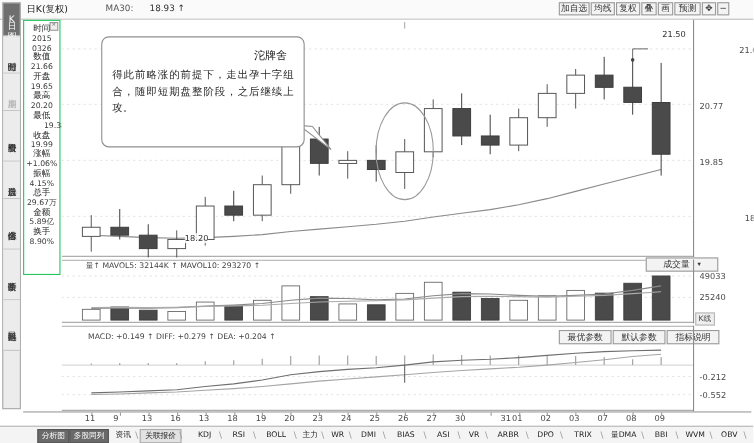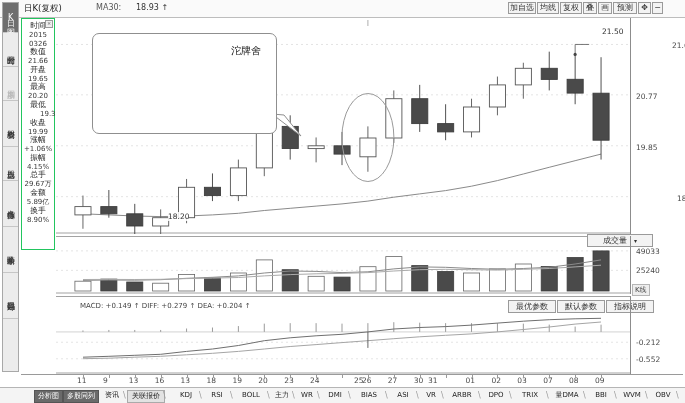--- a/index.html
+++ b/index.html
@@ -245,20 +245,21 @@
   </div>
 
   <div class="abs lbl-price" id="lbl-high" style="left:602px;top:27px;">21.50</div>
   <div class="abs lbl-price" id="lbl-low" style="left:168px;top:212px;">18.20</div>
 
   <svg class="abs" id="callout-tail" viewBox="0 0 30 26">
     <path d="M0 2 L29 24 L12 3 Z" fill="#ffffff" stroke="#8f8f8f" stroke-width="1"></path>
   </svg>
   <div class="abs" id="callout">
     <div class="c-title">沱牌舍</div>
+    <div class="c-body">得此前略涨的前提下，走出孕十字组合，随即短期盘整阶段，之后继续上攻。</div>
   </div>
 
   <div class="abs axis-right" id="price-axis" style="top:18px;height:216px;">
       <div class="axis-lbl" style="position:absolute;left:6px;top:23.476712328767178px;margin-left:36px;">21.68</div>
       <div class="axis-lbl" style="position:absolute;left:6px;top:73.83835616438358px;">20.77</div>
       <div class="axis-lbl" style="position:absolute;left:6px;top:124.75342465753414px;">19.85</div>
       <div class="axis-lbl" style="position:absolute;left:6px;top:175.6684931506849px;margin-left:41px;">18.93</div>
       <div style="position:absolute;left:0;top:0;width:1px;height:216px;background:#8c8c8c;"></div>
     </div>
 
@@ -286,20 +287,21 @@
         <rect x="407.5" y="37.0" width="16.1" height="18.0" fill="#ffffff" stroke="#666" stroke-width="0.8"></rect>
         <rect x="433.4" y="32.9" width="16.1" height="22.1" fill="#ffffff" stroke="#666" stroke-width="0.8"></rect>
         <rect x="459.3" y="28.0" width="16.1" height="27.0" fill="#ffffff" stroke="#666" stroke-width="0.8"></rect>
         <rect x="485.2" y="30.5" width="16.1" height="24.5" fill="#4a4a4a" stroke="#3d3d3d" stroke-width="0.8"></rect>
         <rect x="511.1" y="21.5" width="16.1" height="33.5" fill="#4a4a4a" stroke="#3d3d3d" stroke-width="0.8"></rect>
         <rect x="537.0" y="14.9" width="16.1" height="40.1" fill="#4a4a4a" stroke="#3d3d3d" stroke-width="0.8"></rect>
         <path d="M27.0 44.4 L52.9 44.0 L78.8 44.2 L104.7 43.7 L130.6 42.3 L156.5 41.3 L182.4 39.9 L208.3 37.0 L234.2 35.0 L260.1 35.4 L286.0 36.6 L311.9 35.8 L337.8 32.9 L363.7 30.9 L389.6 31.3 L415.5 32.5 L441.4 33.3 L467.3 32.5 L493.2 31.3 L519.1 28.0 L545.0 23.9 " fill="none" stroke="#8a8a8a" stroke-width="1"></path>
         <path d="M27.0 43.5 L52.9 43.4 L78.8 43.5 L104.7 43.3 L130.6 42.6 L156.5 42.1 L182.4 41.5 L208.3 39.9 L234.2 38.6 L260.1 37.8 L286.0 37.4 L311.9 36.6 L337.8 35.0 L363.7 33.7 L389.6 33.3 L415.5 33.7 L441.4 34.1 L467.3 33.3 L493.2 32.5 L519.1 30.9 L545.0 29.2 " fill="none" stroke="#aaaaaa" stroke-width="1"></path>
       </svg>
   </div>
+  <div class="abs panel-hdr" id="vol-header" style="left:78px;top:237px;">量↑  MAVOL5: 32144K ↑  MAVOL10: 293270 ↑</div>
   <div class="abs btn" id="vol-dropdown" style="left:587px;top:234px;width:66px;height:13px;">
     <span>成交量</span>
     <span style="margin-left:7px;font-size:6px;">▾</span>
   </div>
   <div class="abs axis-right" id="vol-axis" style="top:236px;height:58px;">
       <div class="axis-lbl" style="position:absolute;left:6px;top:10.882090909090905px;">49033</div>
       <div class="axis-lbl" style="position:absolute;left:6px;top:30.349090909090904px;">25240</div>
       <div style="position:absolute;left:0;top:0;width:1px;height:58px;background:#8c8c8c;"></div>
     </div>
 
@@ -363,29 +365,29 @@
       <div class="date-lbl" style="left:185.5px;">18</div>
       <div style="position:absolute;left:191.5px;top:0;width:1px;height:3px;background:#9a9a9a;"></div>
       <div class="date-lbl" style="left:211.4px;">19</div>
       <div style="position:absolute;left:217.4px;top:0;width:1px;height:3px;background:#9a9a9a;"></div>
       <div class="date-lbl" style="left:237.3px;">20</div>
       <div style="position:absolute;left:243.3px;top:0;width:1px;height:3px;background:#9a9a9a;"></div>
       <div class="date-lbl" style="left:263.2px;">23</div>
       <div style="position:absolute;left:269.2px;top:0;width:1px;height:3px;background:#9a9a9a;"></div>
       <div class="date-lbl" style="left:289.1px;">24</div>
       <div style="position:absolute;left:295.1px;top:0;width:1px;height:3px;background:#9a9a9a;"></div>
-      <div class="date-lbl" style="left:333px;">25</div>
+      <div class="date-lbl" style="left:315.0px;">25</div>
       <div style="position:absolute;left:321.0px;top:0;width:1px;height:3px;background:#9a9a9a;"></div>
       <div class="date-lbl" style="left:340.9px;">26</div>
       <div style="position:absolute;left:346.9px;top:0;width:1px;height:3px;background:#9a9a9a;"></div>
       <div class="date-lbl" style="left:366.8px;">27</div>
       <div style="position:absolute;left:372.8px;top:0;width:1px;height:3px;background:#9a9a9a;"></div>
       <div class="date-lbl" style="left:392.7px;">30</div>
       <div style="position:absolute;left:398.7px;top:0;width:1px;height:3px;background:#9a9a9a;"></div>
-      <div class="date-lbl" style="left:407px;">31</div>
+      <div class="date-lbl" style="left:434px;">31</div>
       <div style="position:absolute;left:424.6px;top:0;width:1px;height:3px;background:#9a9a9a;"></div>
       <div class="date-lbl" style="left:444.5px;">01</div>
       <div style="position:absolute;left:450.5px;top:0;width:1px;height:3px;background:#9a9a9a;"></div>
       <div class="date-lbl" style="left:470.4px;">02</div>
       <div style="position:absolute;left:476.4px;top:0;width:1px;height:3px;background:#9a9a9a;"></div>
       <div class="date-lbl" style="left:496.3px;">03</div>
       <div style="position:absolute;left:502.3px;top:0;width:1px;height:3px;background:#9a9a9a;"></div>
       <div class="date-lbl" style="left:522.2px;">07</div>
       <div style="position:absolute;left:528.2px;top:0;width:1px;height:3px;background:#9a9a9a;"></div>
       <div class="date-lbl" style="left:548.1px;">08</div>

